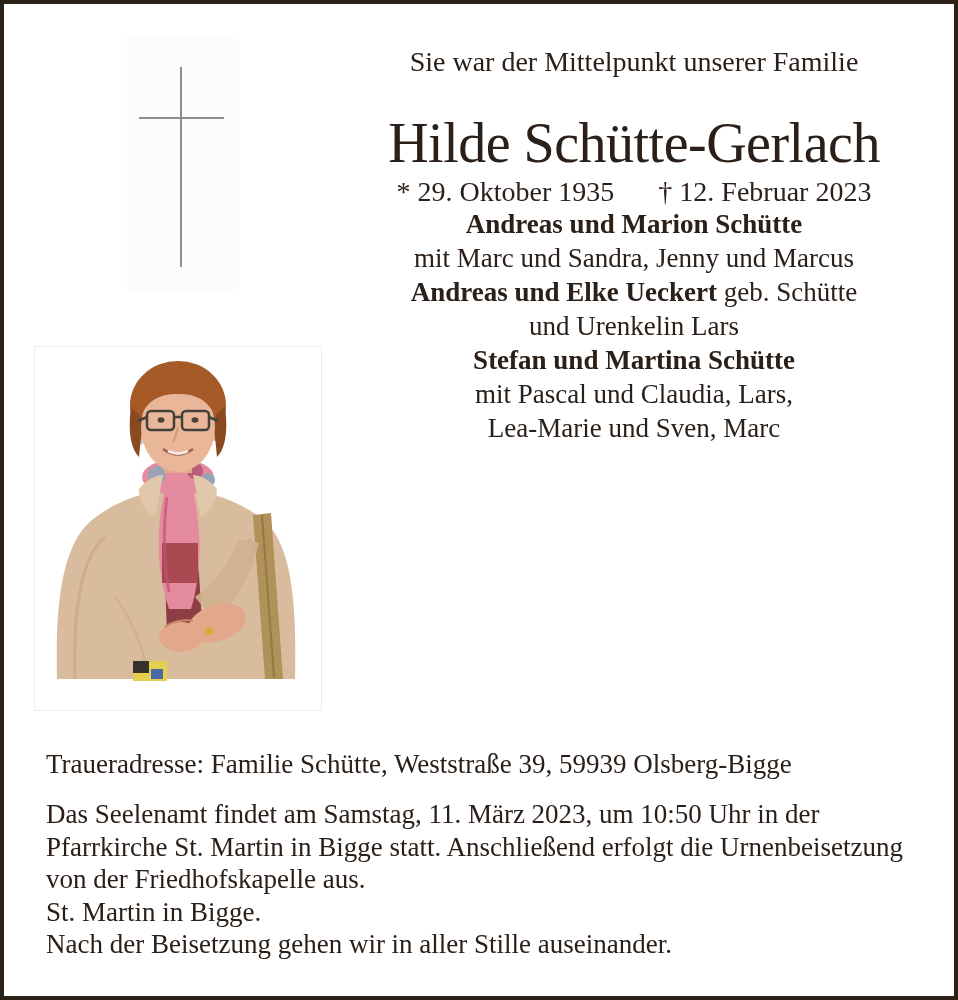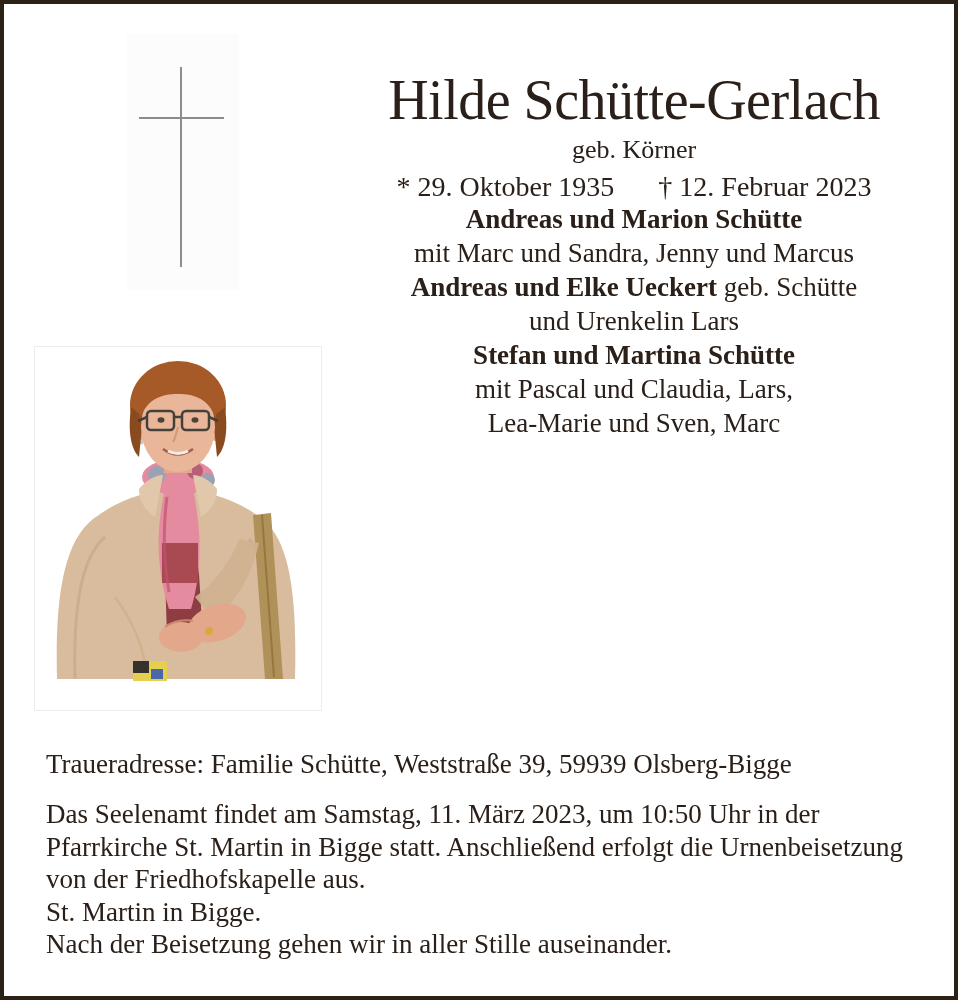--- a/index.html
+++ b/index.html
@@ -121,24 +121,24 @@
       <ellipse cx="182" cy="276" rx="30" ry="18" fill="#e3a88c" transform="rotate(-18 182 276)"></ellipse>
       <ellipse cx="146" cy="290" rx="22" ry="15" fill="#e3a88c"></ellipse>
       <circle cx="174" cy="284" r="4" fill="#d9a93c"></circle>
       <path d="M130,280 C138,274 150,272 158,274" stroke="#c98a6e" stroke-width="2" fill="none"></path>
     </svg>
   </div>
 
   <div class="center-col">
 
 
+    <div class="motto">Sie war der Mittelpunkt unserer Familie</div>
 
     <div class="deceased-name">Hilde Schütte-Gerlach</div>
 
-    <div class="maiden">geb. Körner</div>
 
     <div class="dates">
       <span class="birth">* 29. Oktober 1935</span><span class="death">† 12. Februar 2023</span>
     </div>
 
 
     <div>
       <div class="mourner"><span class="bold">Andreas und Marion Schütte</span></div>
       <div class="mourner"><span>mit Marc und Sandra, Jenny und Marcus</span></div>
       <div class="mourner"><span class="bold">Andreas und Elke Ueckert</span><span> geb. Schütte</span></div>

